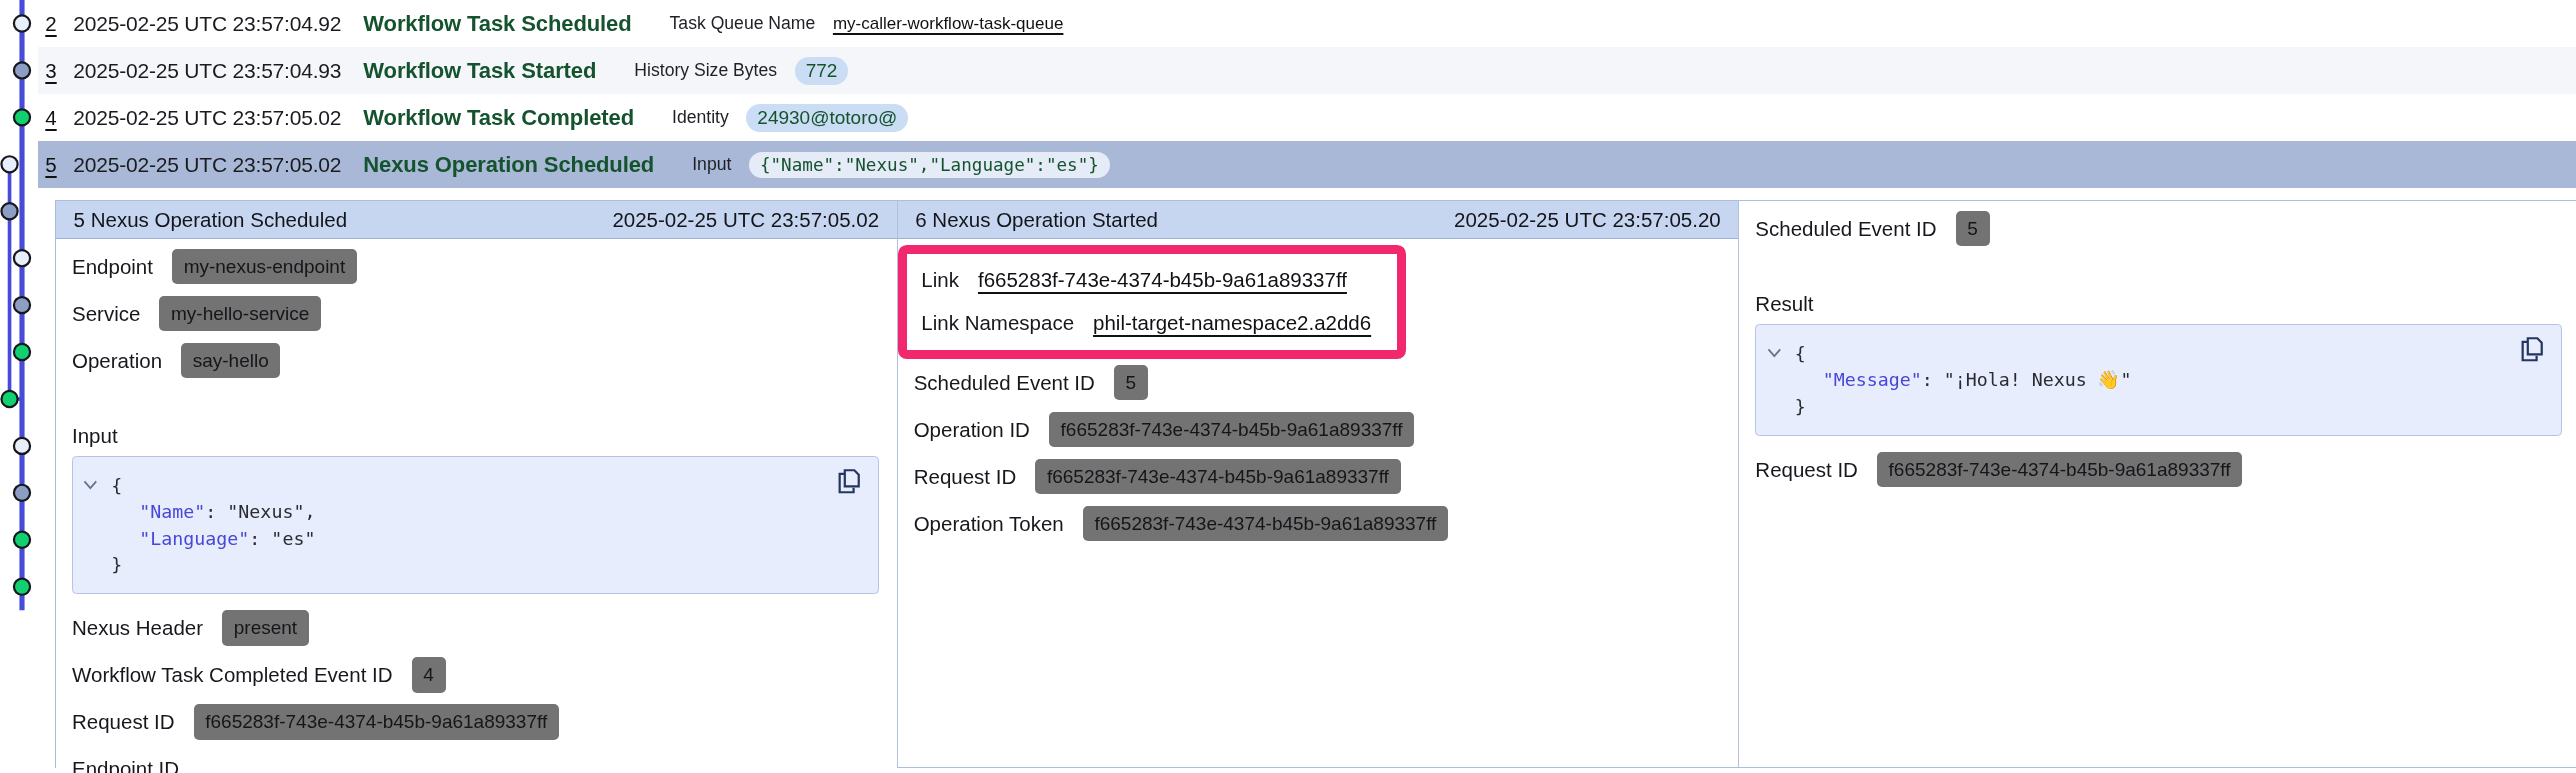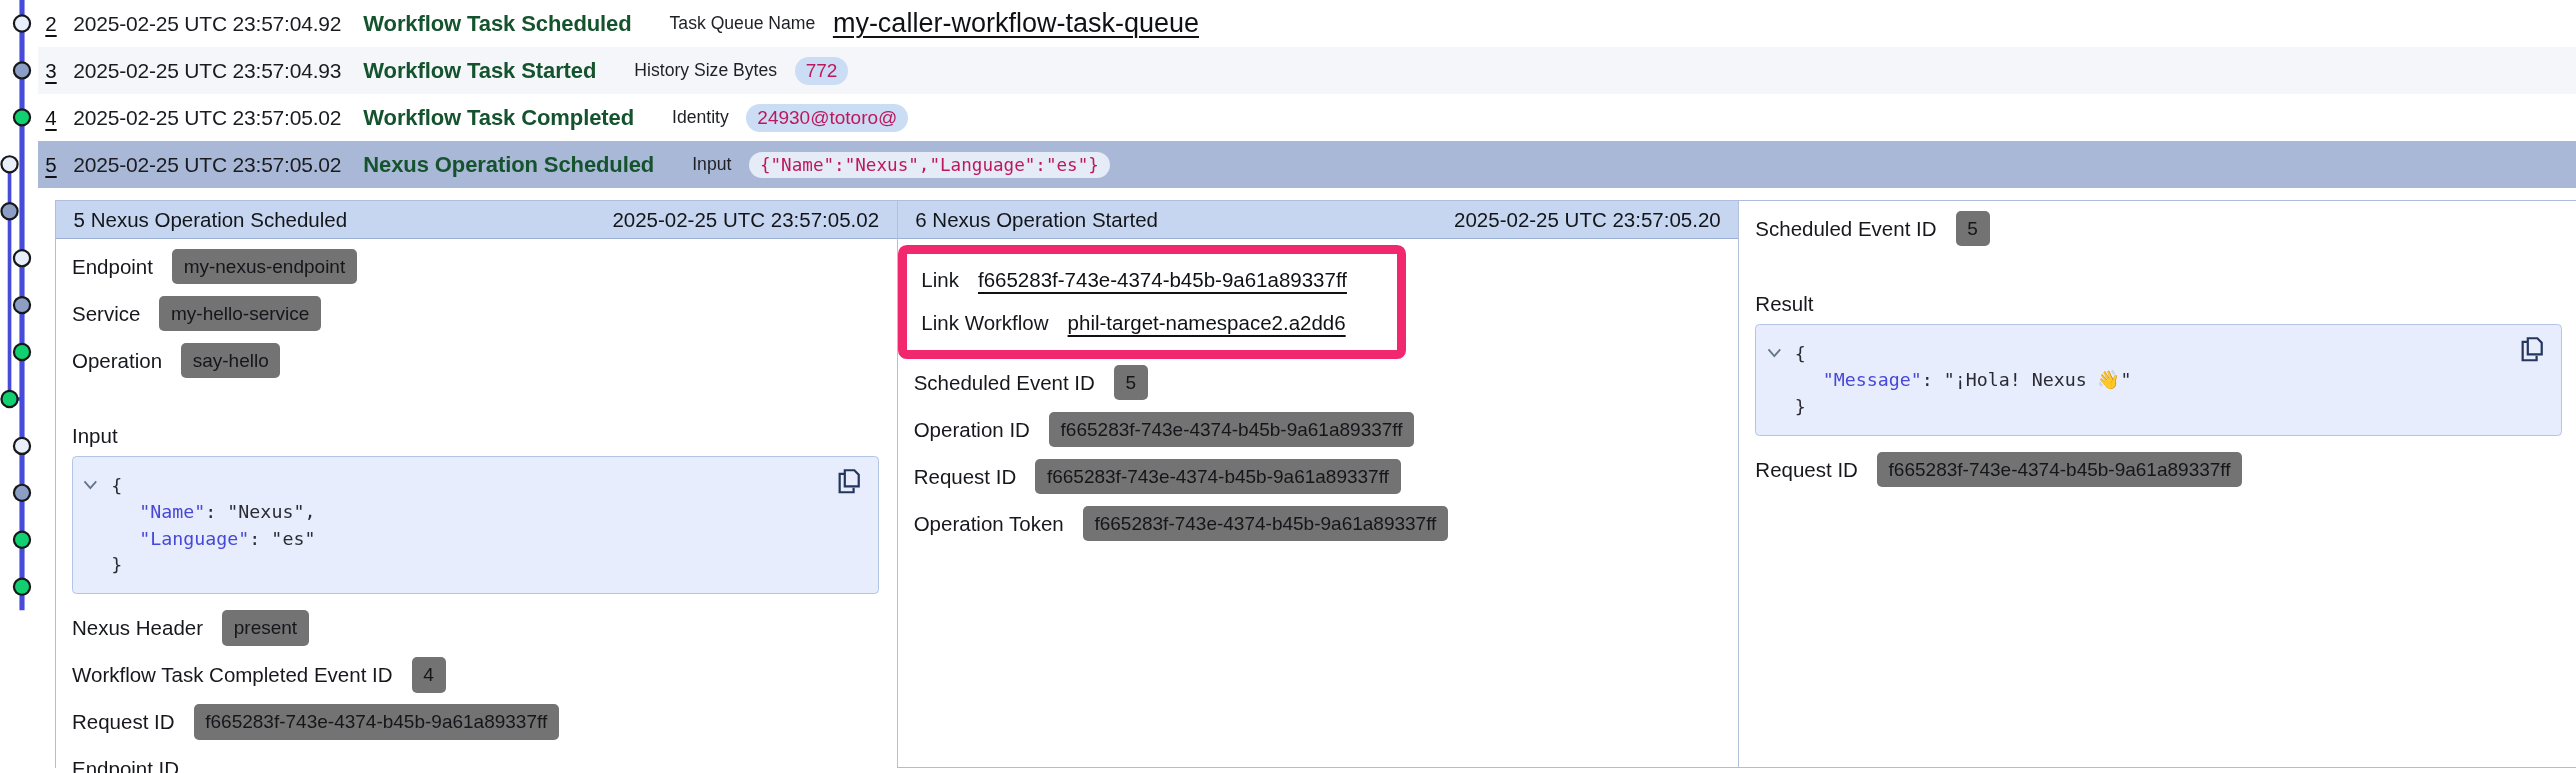--- a/index.html
+++ b/index.html
@@ -13,23 +13,23 @@
   
   #rows { position:absolute; left:38px; top:0; width:2538px; }
   .erow { height:47px; display:flex; align-items:center; cursor:pointer; }
   .erow.alt { background:#F4F6FA; }
   .erow.selected { background:#A9B8D6; }
   .enum { margin-left:7.3px; width:28px; font-size:20.5px; color:#101114;
           text-decoration:underline; text-decoration-thickness:1.5px; text-underline-offset:4.4px; }
   .etime { width:290px; font-size:21px; color:#1a1b1f; letter-spacing:-0.2px; }
   .etitle { font-size:22px; font-weight:700; color:#14532d; margin-right:38px; letter-spacing:-0.1px; }
   .elabel { font-size:17.6px; color:#1f2026; margin-right:17.6px; }
-  .rlink { font-size:27px; color:#101114; text-decoration:underline;
+  .rlink { font-size:17px; color:#101114; text-decoration:underline;
            text-decoration-thickness:1.5px; text-underline-offset:4.4px; }
-  .rbadge { background:#CBDCF5; border-radius:17px; padding:3px 11px; font-size:19px; color:#be185d; }
+  .rbadge { background:#CBDCF5; border-radius:17px; padding:3px 11px; font-size:19px; color:#14532d; }
   .erow.selected .rbadge { background:#E5EBF7; font-family:"DejaVu Sans Mono", monospace; font-size:17.6px; }
 
   
   #panels { position:absolute; left:55px; top:200px; width:2526px; height:568px;
             border:1.5px solid #AEBDDB; display:flex; background:#ffffff; }
   .panel { flex:1 1 0; min-width:0; display:flex; flex-direction:column; }
   .panel + .panel { border-left:1.5px solid #B3C0DC; }
   .phead { height:38px; flex:none; background:#C7D6F0; border-bottom:1.5px solid #9CAFD4;
            display:flex; align-items:center; justify-content:space-between; padding:0 17.6px;
            font-size:20.5px; color:#14151a; }
@@ -180,21 +180,21 @@
         <span>6 Nexus Operation Started</span>
         <span>2025-02-25 UTC 23:57:05.20</span>
       </header>
       <div class="pbody">
         <div class="pinkbox">
           <div class="frow">
             <span class="flabel">Link</span>
             <a class="plink">f665283f-743e-4374-b45b-9a61a89337ff</a>
           </div>
           <div class="frow">
-            <span class="flabel">Link Workflow</span>
+            <span class="flabel">Link Namespace</span>
             <a class="plink">phil-target-namespace2.a2dd6</a>
           </div>
         </div>
         <div class="frow">
           <span class="flabel">Scheduled Event ID</span>
           <span class="badge">5</span>
         </div>
         <div class="frow">
           <span class="flabel">Operation ID</span>
           <span class="badge">f665283f-743e-4374-b45b-9a61a89337ff</span>

